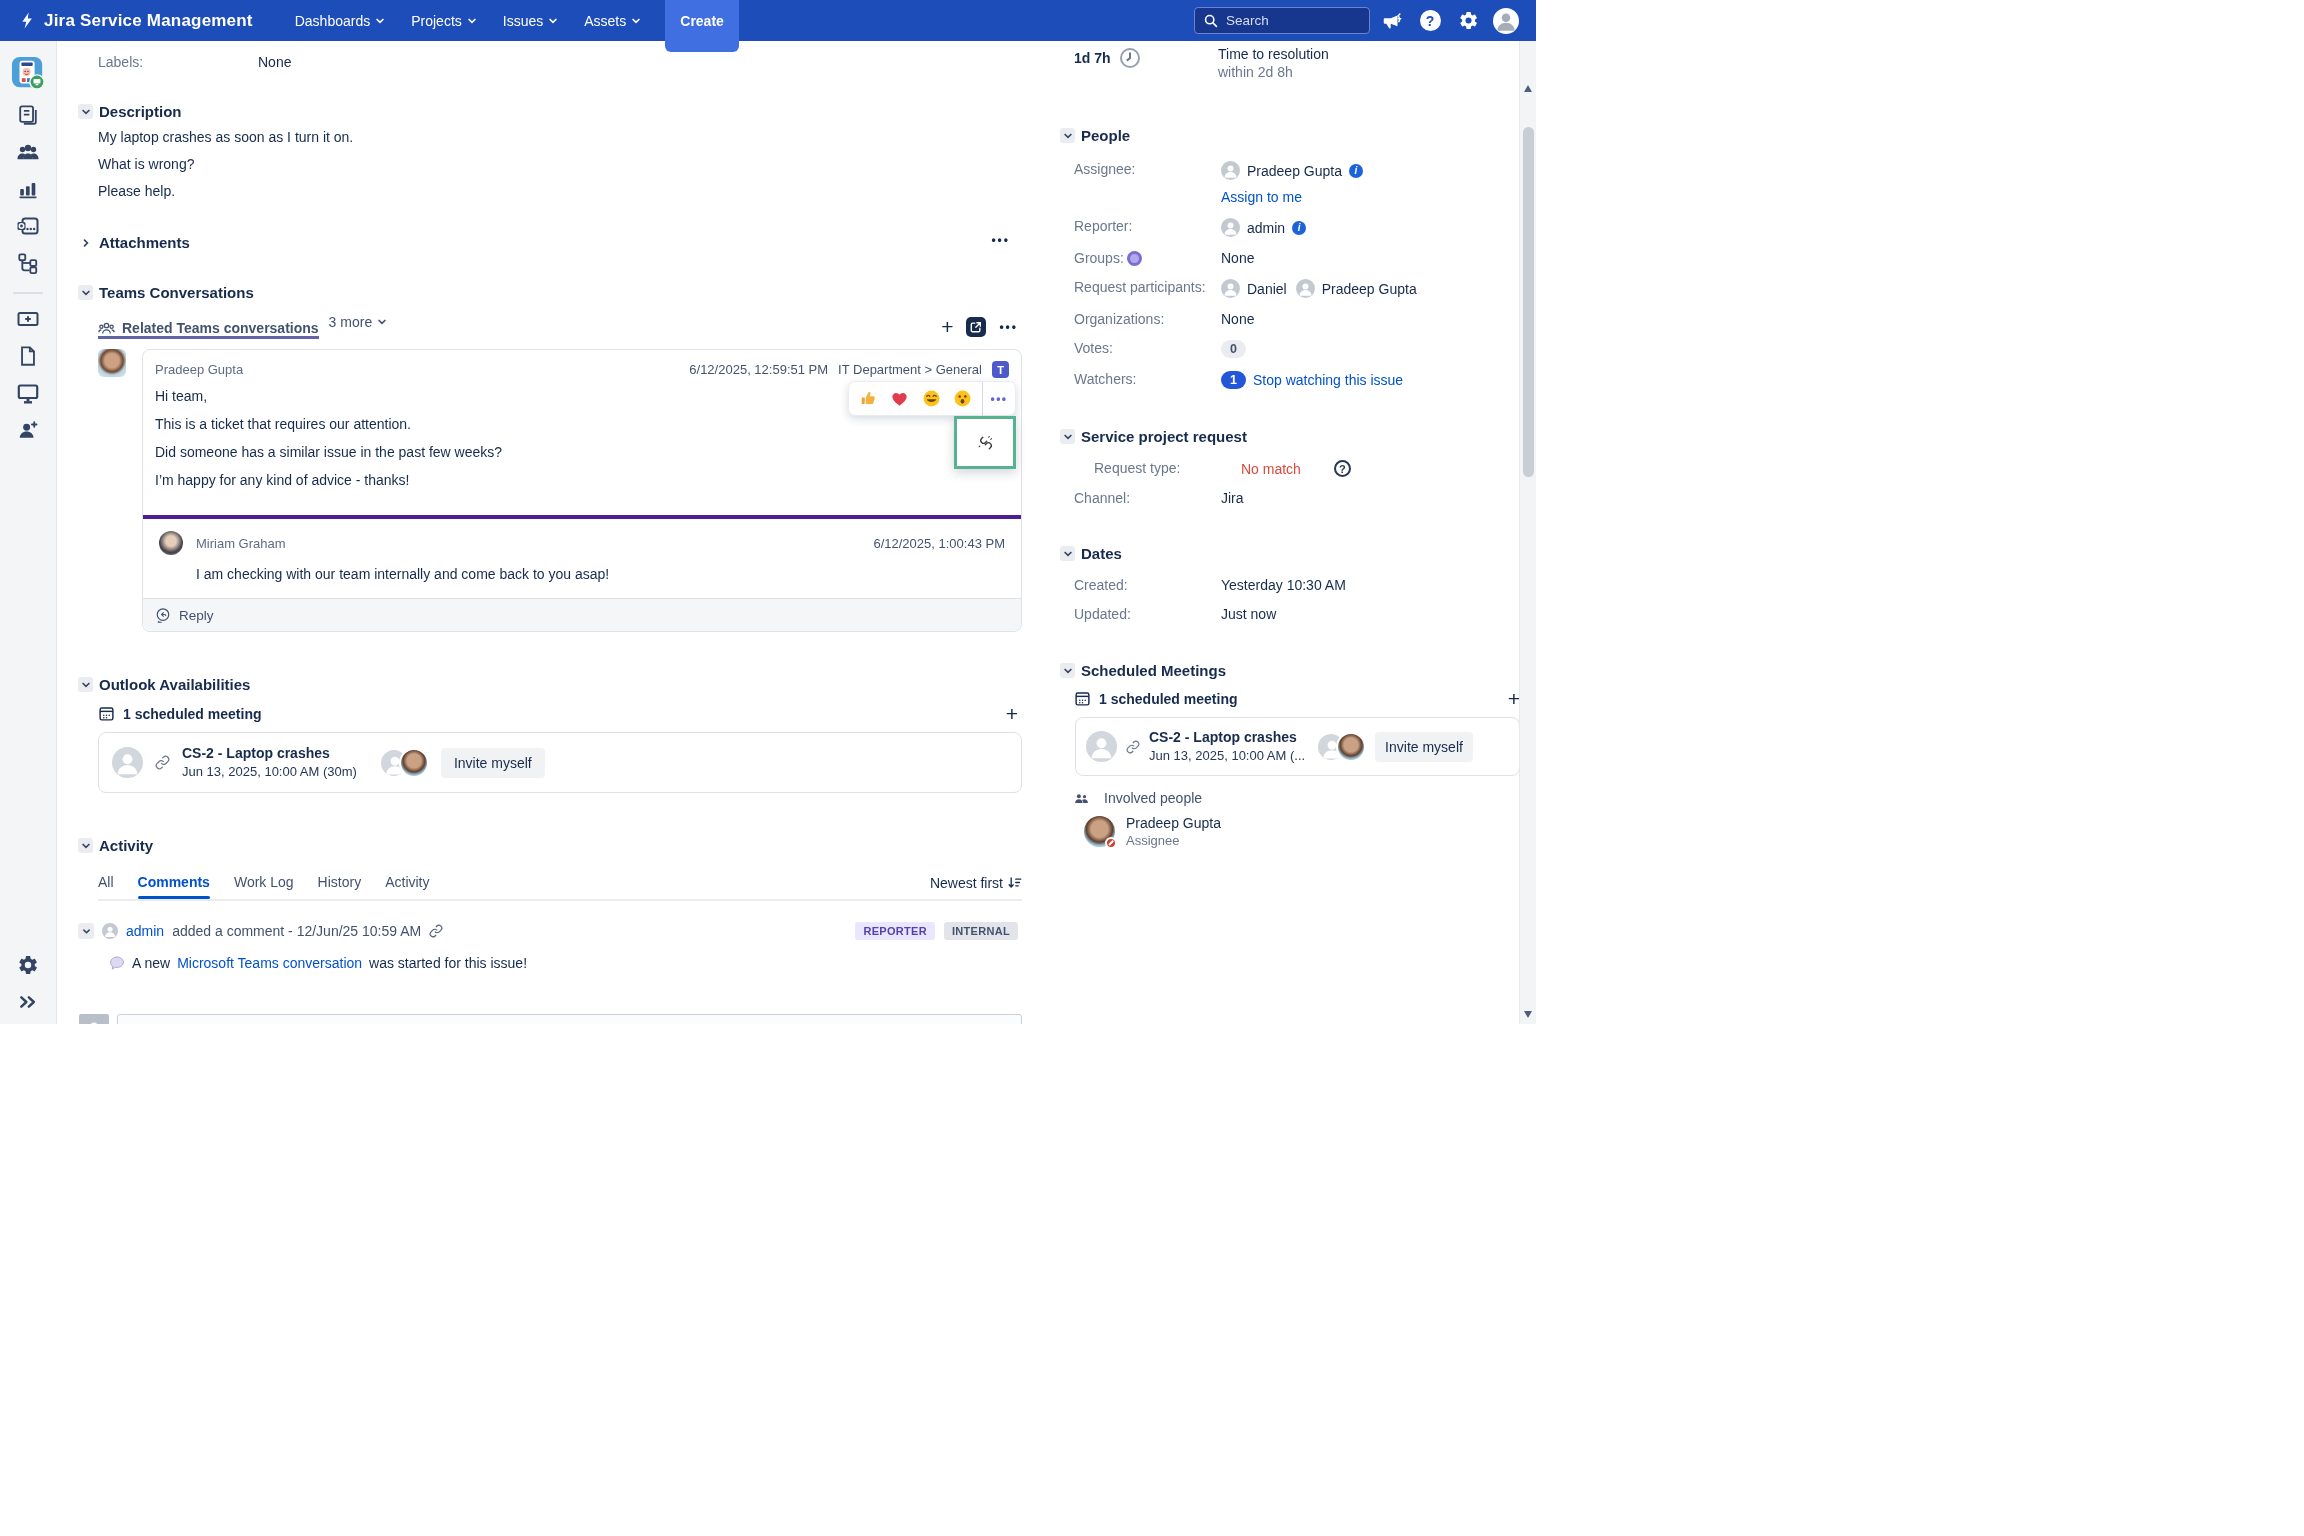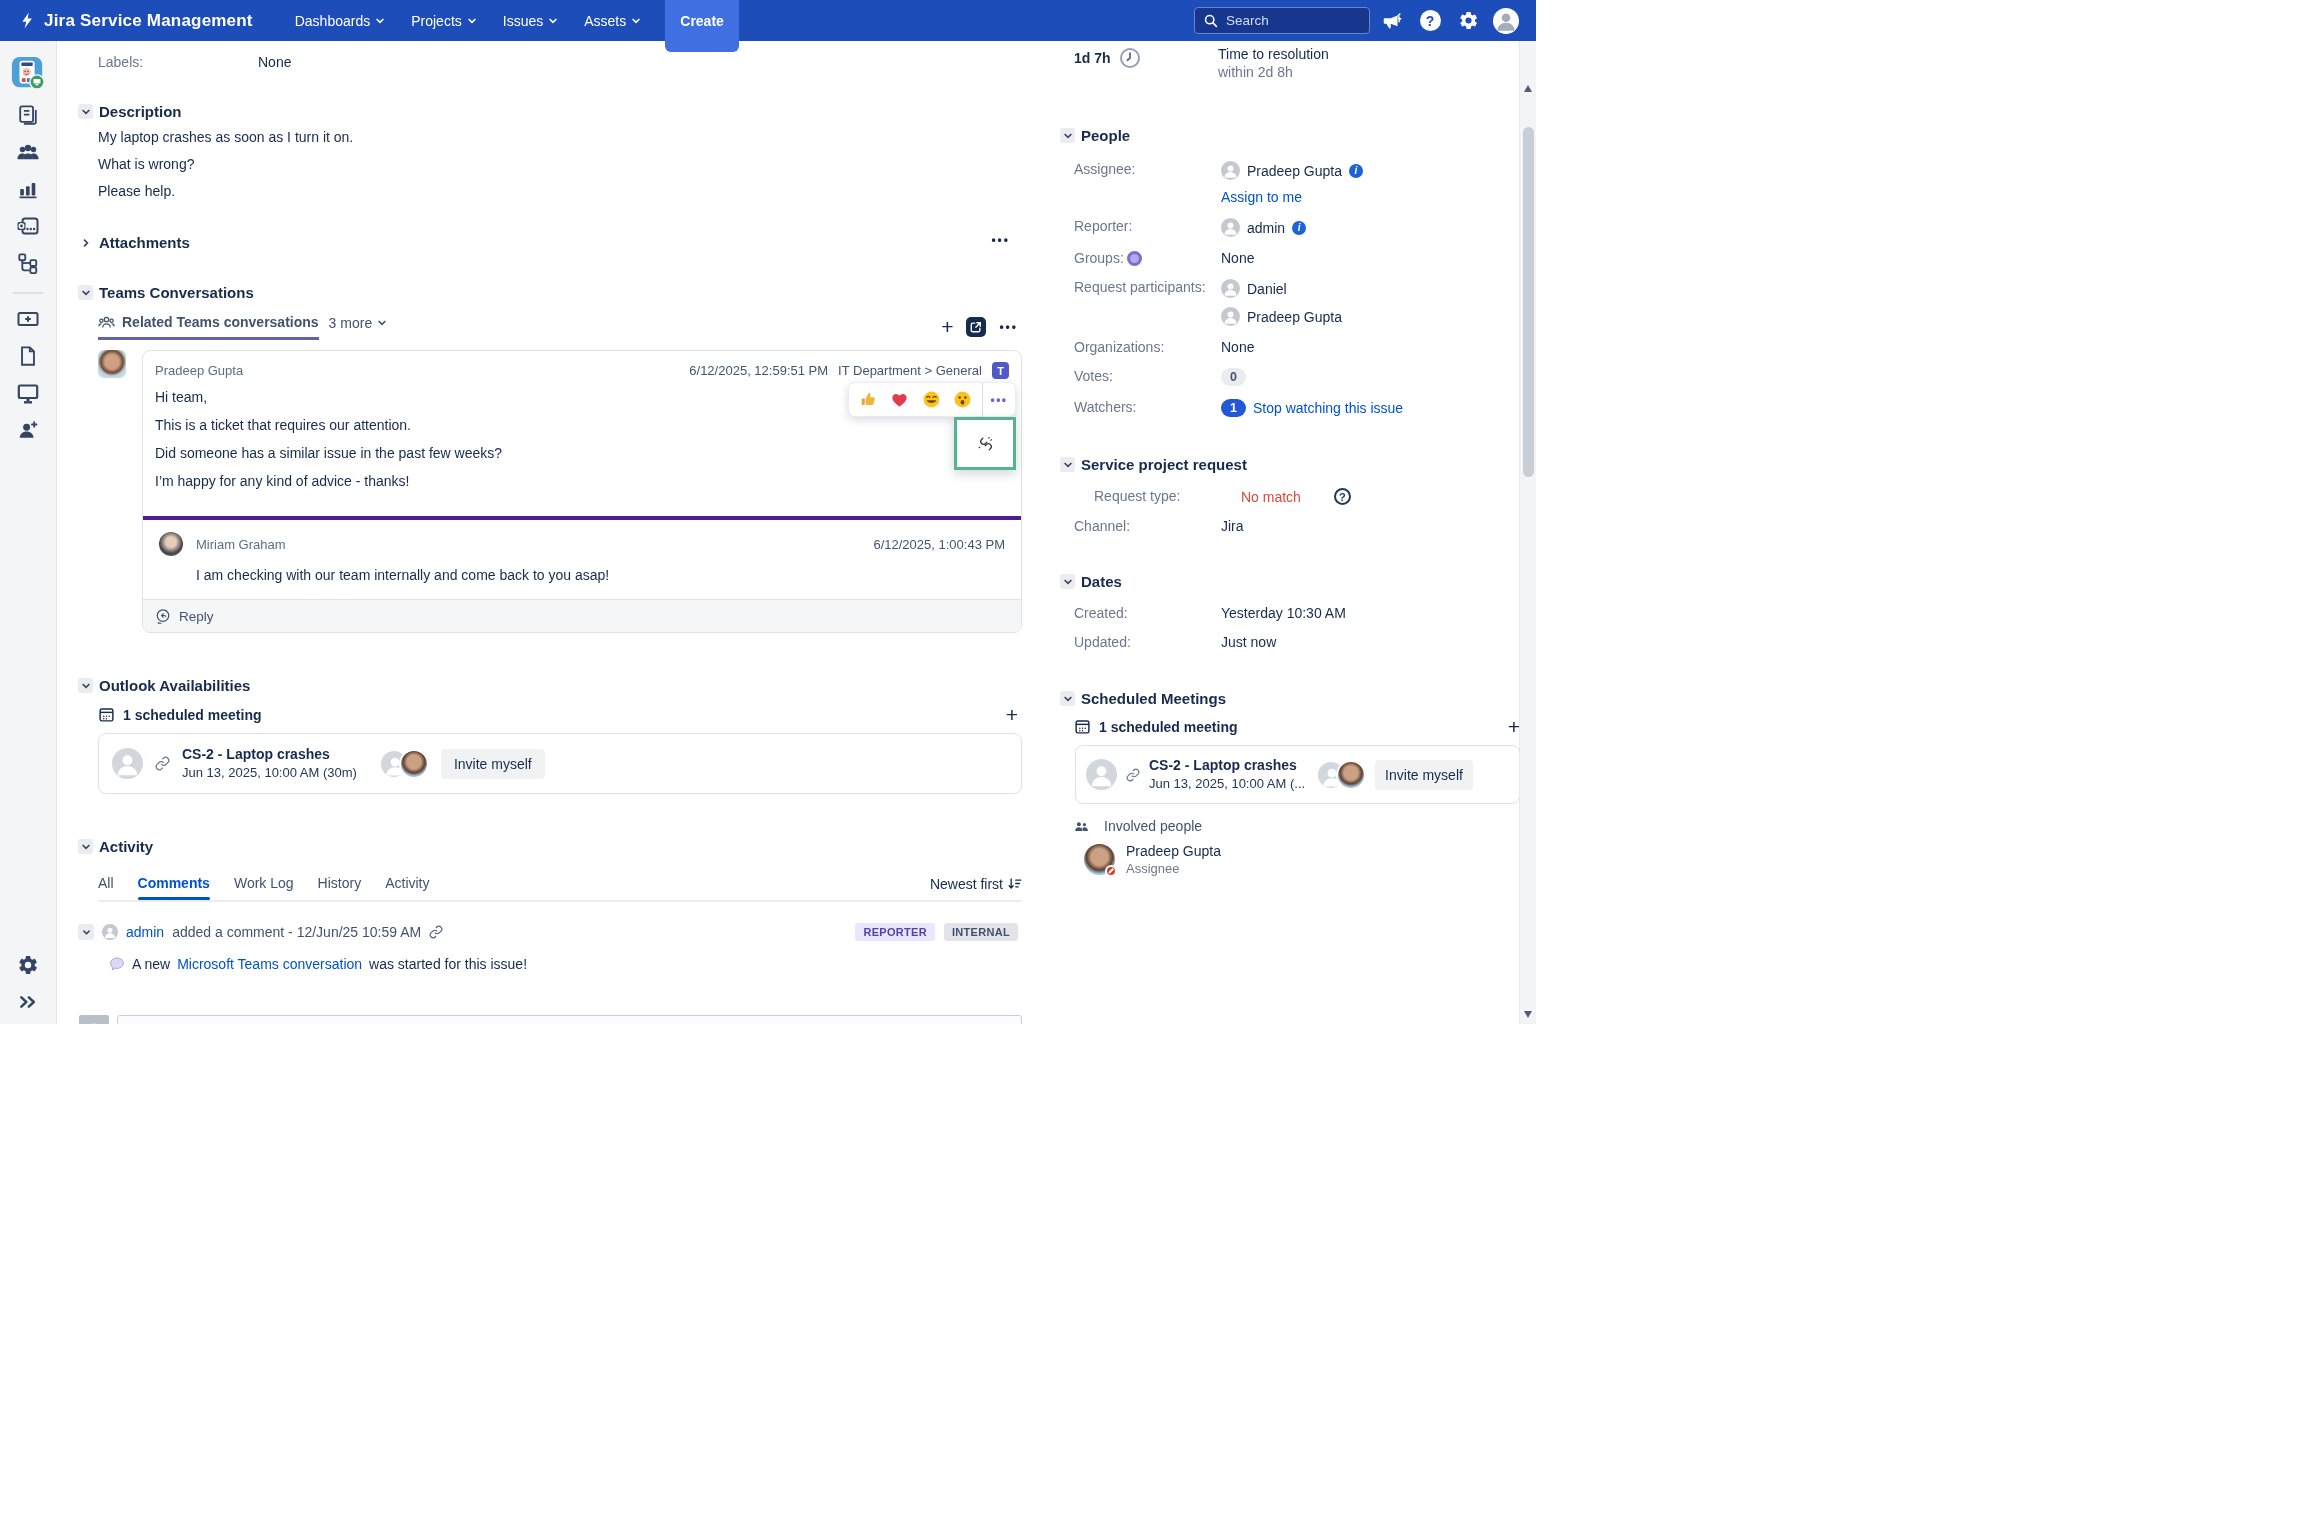--- a/index.html
+++ b/index.html
@@ -42,21 +42,21 @@
   .sec-title { font-size:15px; font-weight:700; color:#172B4D; }
   .sec-actions { position:absolute; right:12px; top:0; display:flex; align-items:center; gap:14px; }
   .dots { color:#172B4D; font-weight:700; letter-spacing:2px; font-size:12px; line-height:1; cursor:pointer; background:none; border:none; }
 
   .desc-line { margin-top:7px; line-height:20px; color:#172B4D; }
   .mt34 { margin-top:33px; }
   .mt44 { margin-top:44px; }
 
   
   .tabs-row { margin-top:13px; display:flex; align-items:flex-end; position:relative; }
-  .teams-tab { display:flex; align-items:center; gap:7px; padding-bottom:7px; border-bottom:3px solid #6264A7; cursor:pointer; }
+  .teams-tab { display:flex; align-items:center; gap:7px; border-bottom:3px solid #6264A7; cursor:pointer; }
   .teams-tab-label { font-weight:600; color:#42526E; font-size:14px; }
   .more-tabs { display:flex; align-items:center; gap:5px; margin-left:10px; padding-bottom:9px; color:#42526E; cursor:pointer; background:none; border:none; font:400 14px "Liberation Sans",sans-serif; }
   .tabrow-actions { position:absolute; right:4px; top:2px; display:flex; align-items:center; gap:13px; }
   .plus-btn { background:none; border:none; font-size:21px; font-weight:400; color:#172B4D; cursor:pointer; line-height:1; }
   .export-btn { width:20px; height:20px; background:#172B4D; border:none; border-radius:5px; display:grid; place-items:center; cursor:pointer; }
 
   .conv-row { margin-top:10px; display:flex; gap:16px; }
   .conv-avatar { width:28px; height:28px; border-radius:6px; flex:none;
     background:radial-gradient(circle at 50% 42%, #cfa184 33%, #6e4a33 52%, #b9d2e2 66%, #dfe9f0 100%); }
   .conv-card { flex:1; border:1px solid #e0e2e6; border-radius:8px; position:relative; background:#fff; }
@@ -127,21 +127,21 @@
   .rightbar { position:absolute; left:1048px; top:41px; width:472px; padding-left:26px; }
   .sla-row { margin-top:5px; display:flex; align-items:flex-start; }
   .sla-left { display:flex; align-items:center; gap:7px; width:144px; }
   .sla-value { font-weight:700; color:#172B4D; }
   .sla-title { color:#172B4D; }
   .sla-target { color:#6B778C; margin-top:2px; }
   .rb-sec-head { display:flex; align-items:center; gap:6px; margin-left:-14px; }
   .prow { display:flex; margin-top:13px; align-items:flex-start; }
   .plabel { width:147px; flex:none; color:#6B778C; display:flex; align-items:center; }
   .pval { color:#172B4D; display:flex; align-items:center; gap:7px; flex-wrap:wrap; }
-  .pval-stack { display:flex; flex-direction:column; gap:9px; }
+  .pval-stack { display:flex; gap:9px; }
   .person-chip { display:flex; align-items:center; gap:7px; }
   .chip-avatar { width:19px; height:19px; border-radius:50%; background:#c3c8d1; display:grid; place-items:center; overflow:hidden; flex:none; }
   .info-badge { width:14px; height:14px; border-radius:50%; background:#1d63d8; color:#fff; font-size:10px; font-weight:700; font-style:italic; display:inline-grid; place-items:center; cursor:pointer; }
   .groups-ring { width:15px; height:15px; border-radius:50%; border:3px solid #7a6fd0; background:#b3a8ee; margin-left:3px; display:inline-block; }
   .pill { border-radius:12px; font-size:12.5px; font-weight:700; padding:2px 9px; }
   .pill.gray { background:#ebecf0; color:#42526E; }
   .pill.blue { background:#2456d8; color:#fff; }
   .red { color:#d9493c; }
   .help-circle { width:17px; height:17px; border-radius:50%; border:2px solid #253858; color:#253858; font-size:11px; font-weight:700; display:inline-grid; place-items:center; margin-left:26px; cursor:pointer; }
   .rb-meeting { margin-left:1px; margin-top:10px; border:1px solid #dfe1e6; border-radius:8px; padding:9px 10px; display:flex; align-items:center; gap:9px; background:#fff; }

